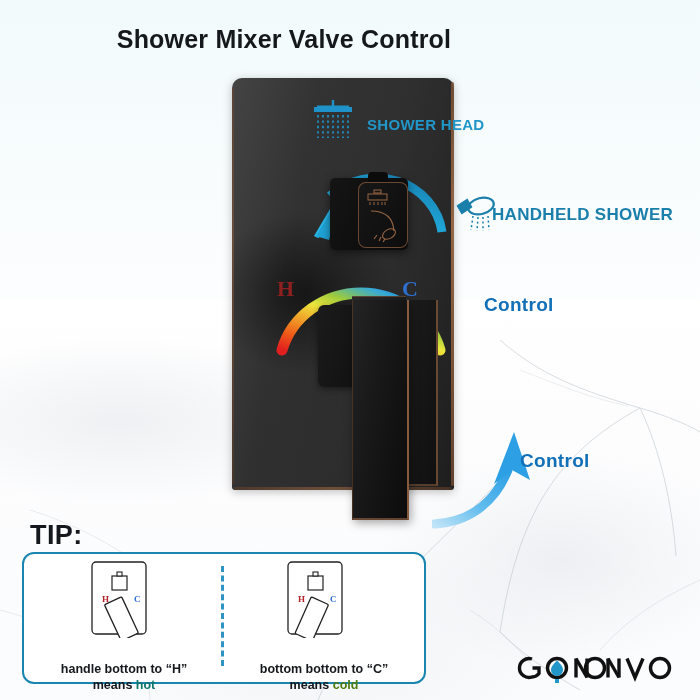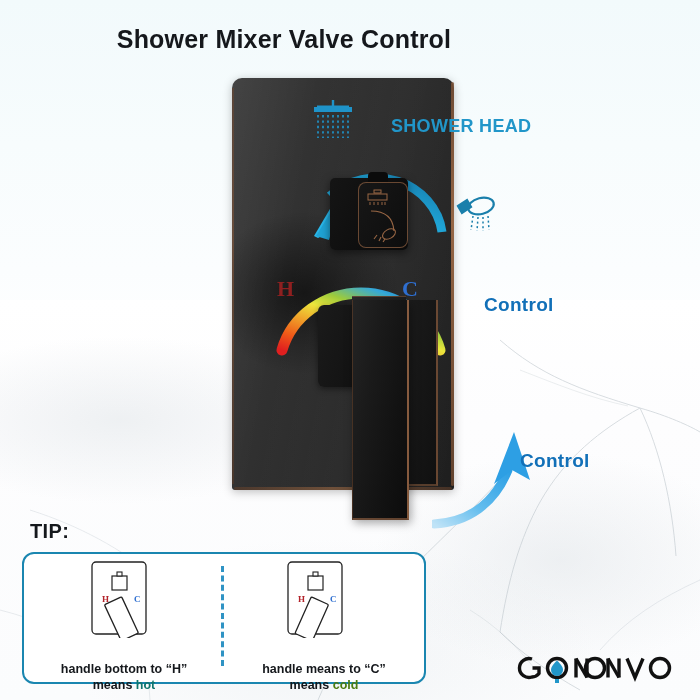--- a/index.html
+++ b/index.html
@@ -103,28 +103,28 @@
 
   
   .hc{
     position:absolute;font-family:"Liberation Serif", serif;font-size:22px;font-weight:bold;
   }
   .hc.h{left:277px;top:276px;color:#8f2020;}
   .hc.c{left:402px;top:276px;color:#2f6fd0;}
 
   
   .lbl{position:absolute;color:#1f93c9;font-weight:bold;letter-spacing:.3px;}
-  .lbl.shower-head{left:367px;top:116px;font-size:18px;color:#2196c9;margin-left:24px;}
+  .lbl.shower-head{left:367px;top:116px;font-size:15px;color:#2196c9;}
   .lbl.handheld{left:492px;top:205px;font-size:17px;color:#1a7fab;}
   .lbl.ctrl-temp{left:484px;top:292px;font-size:19px;color:#1270b8;line-height:25px;}
   .lbl.ctrl-flow{left:520px;top:448px;font-size:19px;color:#1270b8;line-height:25px;}
 
   
   .tip-title{
-    position:absolute;left:30px;top:520px;font-size:20px;font-weight:bold;color:#15181c;letter-spacing:.4px;
+    position:absolute;left:30px;top:520px;font-size:27px;font-weight:bold;color:#15181c;letter-spacing:.4px;
   }
   .tip-box{
     position:absolute;left:22px;top:552px;width:400px;height:128px;
     border:2px solid #1a86b0;border-radius:12px;background:#ffffff;
   }
   .tip-divider{
     position:absolute;left:221px;top:566px;width:0;height:100px;
     border-left:3px dashed #2f93c4;
   }
   .tip-half{position:absolute;top:0;width:200px;height:128px;}
@@ -276,20 +276,21 @@
       <path d="M3,14 L12,8 L16,15 L7,21 Z" fill="#1a7fab"></path>
       <ellipse cx="26" cy="14" rx="13" ry="8" transform="rotate(-14 26 14)"></ellipse>
     </g>
     <g stroke="#1a7fab" stroke-width="1.5" stroke-dasharray="2 2.6">
       <line x1="18" y1="24" x2="16" y2="38"></line>
       <line x1="23" y1="25" x2="22" y2="39"></line>
       <line x1="28" y1="25" x2="28" y2="39"></line>
       <line x1="33" y1="24" x2="34" y2="38"></line>
     </g>
   </svg>
+  <div class="lbl handheld">HANDHELD SHOWER</div>
 
   <div class="lbl ctrl-temp">
     <div>Control</div>
   </div>
 
   <div class="lbl ctrl-flow">
     <div>Control</div>
   </div>
 
   <div class="tip-title">TIP:</div>
@@ -314,21 +315,21 @@
     <div class="tip-half right">
       <svg style="position:absolute;left:48px;top:6px;" width="96" height="78">
         <rect x="16" y="2" width="54" height="72" rx="4" fill="#ffffff" stroke="#222" stroke-width="1.3"></rect>
         <rect x="36" y="16" width="15" height="14" fill="#ffffff" stroke="#222" stroke-width="1.2"></rect>
         <rect x="41" y="12" width="5" height="4" fill="#ffffff" stroke="#222" stroke-width="1.1"></rect>
         <text x="26" y="42" font-family="Liberation Serif, serif" font-size="9" font-weight="bold" fill="#b3232a">H</text>
         <text x="58" y="42" font-family="Liberation Serif, serif" font-size="9" font-weight="bold" fill="#2f6fd0">C</text>
         <rect x="36" y="40" width="19" height="40" rx="1.5" fill="#ffffff" stroke="#222" stroke-width="1.3" transform="rotate(24 45 46)"></rect>
       </svg>
       <div class="tip-caption">
-        <div>handle means to “C”</div>
+        <div>bottom bottom to “C”</div>
         <div><span>means </span><span class="w-cold">cold</span></div>
       </div>
     </div>
   </div>
   <div class="tip-divider"></div>
 
   <svg class="logo" viewBox="0 0 170 40" width="170" height="40">
     <g fill="none" stroke="#111111" stroke-width="3.4">
       <path d="M20,11 A9.5,9.5 0 1 0 20,29 A9.5,9.5 0 0 0 27,25.5 L27,20 L20.5,20" stroke-linecap="butt"></path>
       <circle cx="45" cy="20" r="9.5"></circle>

